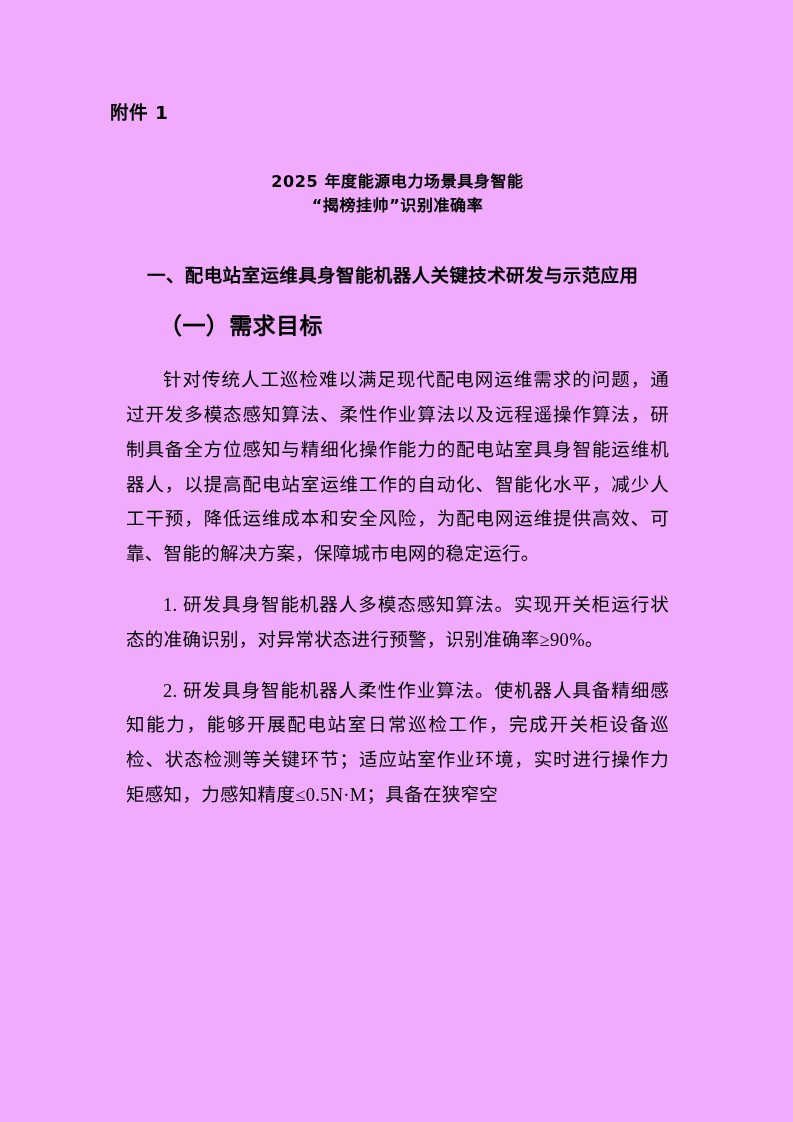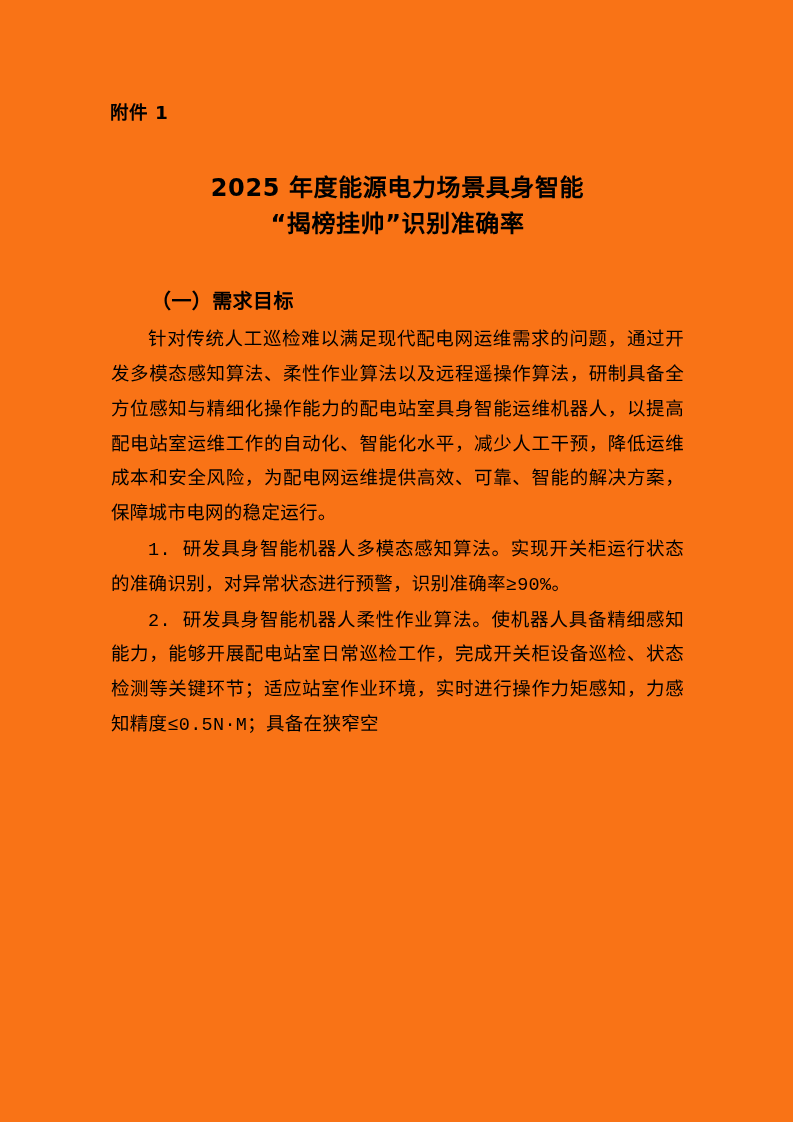--- a/index.html
+++ b/index.html
@@ -14,34 +14,34 @@
     font-family: "DejaVu Serif", "Liberation Serif", serif;
     color: #000000;
     -webkit-font-smoothing: antialiased;
   }
   .page {
     position: relative;
     width: 793px;
     height: 1122px;
     box-sizing: border-box;
     padding: 100px 108px 60px 110px;
-    background: #f97316;
+    background: #f0abfc;
   }
   .attachment-label {
     font-family: "DejaVu Sans", "Liberation Sans", sans-serif;
     font-weight: bold;
     font-size: 18.5px;
     letter-spacing: 0.5px;
     margin: 0 0 44px 0;
     line-height: 1.4;
   }
   .doc-title {
     font-family: "DejaVu Sans", "Liberation Sans", sans-serif;
     font-weight: bold;
-    font-size: 24px;
+    font-size: 16px;
     text-align: center;
     line-height: 1.52;
     margin: 0 0 40px 0;
     letter-spacing: 0.6px;
   }
   .doc-title .line {
     display: block;
   }
   .section-heading {
     font-family: "DejaVu Sans", "Liberation Sans", sans-serif;
@@ -49,48 +49,49 @@
     font-size: 18.5px;
     line-height: 1.82;
     margin: 0 0 4px 0;
     text-indent: 37px;
     letter-spacing: 0.4px;
     text-align: justify;
   }
   .sub-heading {
     font-family: "DejaVu Serif", "Liberation Serif", serif;
     font-weight: bold;
-    font-size: 20px;
+    font-size: 23px;
     line-height: 1.88;
-    margin: 4px;
+    margin: 12px;
     text-indent: 37px;
     letter-spacing: 0.4px;
   }
   .body-para {
-    font-family: Liberation Mono, monospace;
+    font-family: Liberation Serif, serif;
     font-size: 18.5px;
     line-height: 1.88;
-    margin: 1px;
+    margin: 16px;
     text-indent: 37px;
     text-align: justify;
     letter-spacing: 0.3px;
   }
 </style>
 </head>
 <body>
 
 <div class="page">
 
   <div class="attachment-label">附件 1</div>
 
   <div class="doc-title">
     <span class="line">2025 年度能源电力场景具身智能</span>
     <span class="line">“揭榜挂帅”识别准确率</span>
   </div>
 
+  <div class="section-heading">一、配电站室运维具身智能机器人关键技术研发与示范应用</div>
 
   <div class="sub-heading">（一）需求目标</div>
 
   <p class="body-para">针对传统人工巡检难以满足现代配电网运维需求的问题，通过开发多模态感知算法、柔性作业算法以及远程遥操作算法，研制具备全方位感知与精细化操作能力的配电站室具身智能运维机器人，以提高配电站室运维工作的自动化、智能化水平，减少人工干预，降低运维成本和安全风险，为配电网运维提供高效、可靠、智能的解决方案，保障城市电网的稳定运行。</p>
 
 
   <p class="body-para">1. 研发具身智能机器人多模态感知算法。实现开关柜运行状态的准确识别，对异常状态进行预警，识别准确率≥90%。</p>
 
   <p class="body-para">2. 研发具身智能机器人柔性作业算法。使机器人具备精细感知能力，能够开展配电站室日常巡检工作，完成开关柜设备巡检、状态检测等关键环节；适应站室作业环境，实时进行操作力矩感知，力感知精度≤0.5N·M；具备在狭窄空</p>
 

